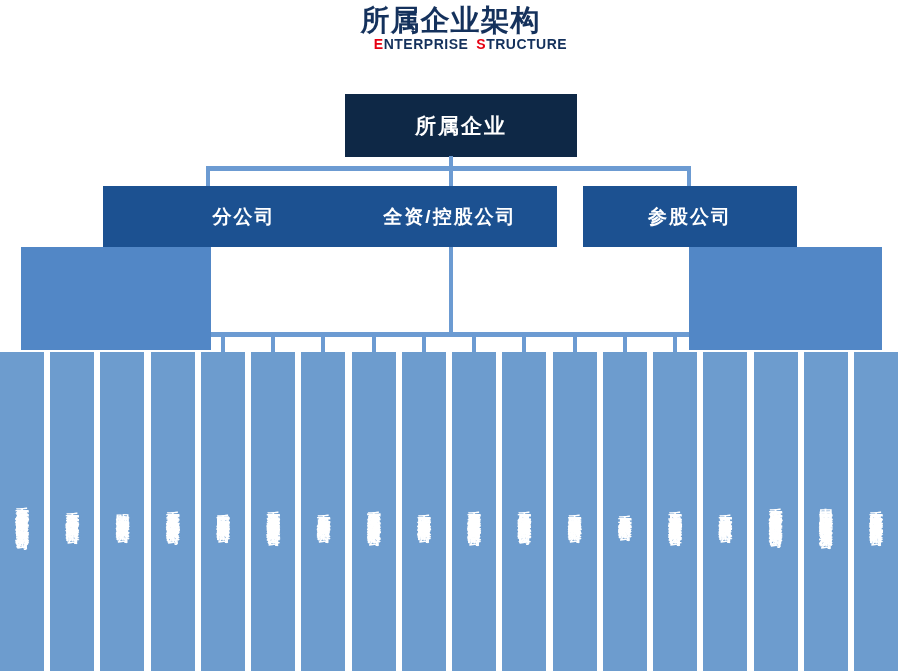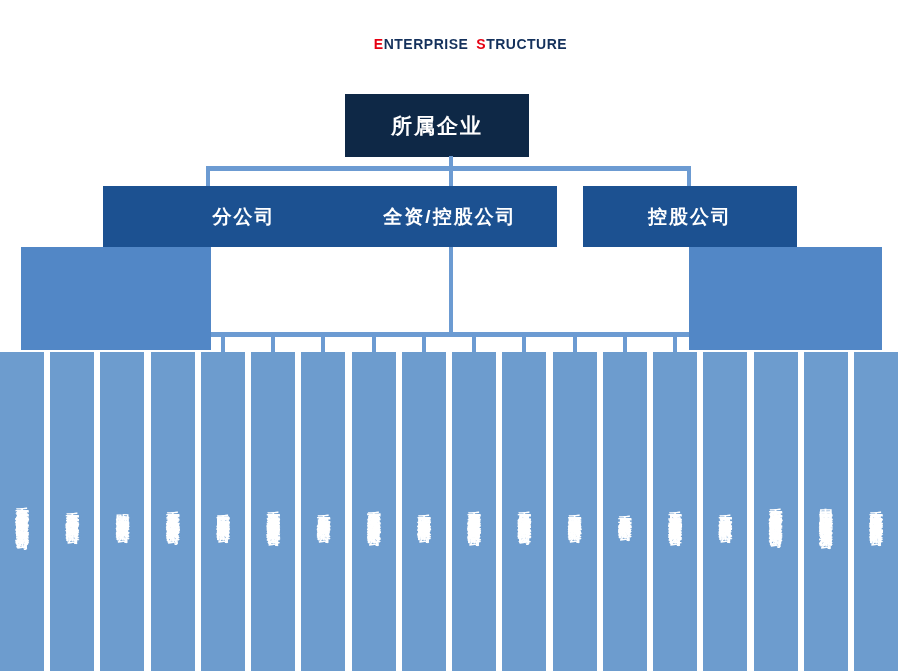--- a/index.html
+++ b/index.html
@@ -15,21 +15,21 @@
   .subtitle {
     position:absolute; top:36px; left:0; right:0; text-align:center;
     font-size:14px; font-weight:bold; letter-spacing:0.5px;
     color:var(--c-title,#14315c);
     margin-left:40px;
   }
   .subtitle .word { margin:0 4px; }
   .subtitle .red { color:var(--c-red,#e60012); }
 
   .root-box {
-    position:absolute; left:345px; top:94px; width:184px; height:63px;
+    position:absolute; left:345px; top:94px; width:232px; height:63px;
     background:var(--c-root,#0e2846); color:#ffffff;
     font-size:21px; font-weight:bold; letter-spacing:2px;
     display:flex; align-items:center; justify-content:center;
   }
 
   .conn { position:absolute; background:var(--c-conn,#6c9bd2); }
   #conn-top-v  { left:449px; top:156px; width:4px;  height:31px; }
   #conn-top-h  { left:206px; top:166px; width:485px; height:5px; }
   #conn-stub-l { left:206px; top:166px; width:4px;  height:21px; }
   #conn-stub-r { left:687px; top:166px; width:4px;  height:21px; }
@@ -63,37 +63,38 @@
     writing-mode:vertical-rl; text-orientation:mixed;
     color:#ffffff; font-size:13.5px; font-weight:bold;
     letter-spacing:1.5px; line-height:1; white-space:nowrap;
   }
 </style>
 </head>
 <body>
 
 <div class="stage" style="--c-title: #14315c; --c-red: #e60012; --c-root: #0e2846; --c-branch: #1c5191; --c-block: #5287c6; --c-col: #6d9cce; --c-conn: #6c9bd2;">
 
+  <div class="title">所属企业架构</div>
 
   <div class="subtitle">
     <span class="word"><span class="red">E</span><span>NTERPRISE</span></span><span class="word"><span class="red">S</span><span>TRUCTURE</span></span>
   </div>
 
   <div class="root-box">所属企业</div>
 
   <div class="conn" id="conn-top-v"></div>
   <div class="conn" id="conn-top-h"></div>
   <div class="conn" id="conn-stub-l"></div>
   <div class="conn" id="conn-stub-r"></div>
   <div class="conn" id="conn-mid-v"></div>
   <div class="conn" id="conn-mid-h"></div>
 
   <div class="branch b0">分公司</div>
   <div class="branch b1">全资/控股公司</div>
-  <div class="branch b2">控股公司</div>
+  <div class="branch b2">参股公司</div>
 
   <div class="block block-left"></div>
   <div class="block block-right"></div>
 
   <div class="columns" id="columns">
       <div class="col">
         <span>重庆对外经贸（集团）有限公司大宗贸易分公司</span>
       </div>
       <div class="col">
         <span>重庆对外建设（集团）有限公司</span>

